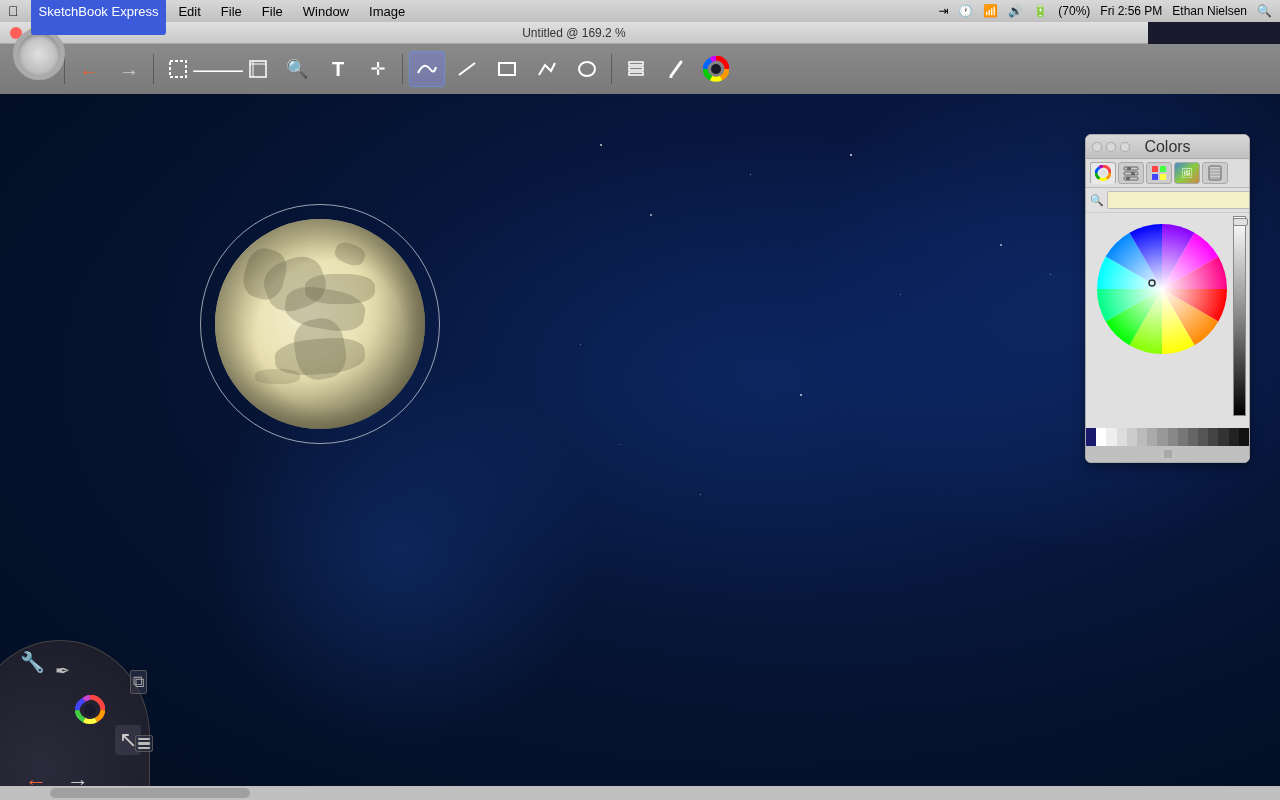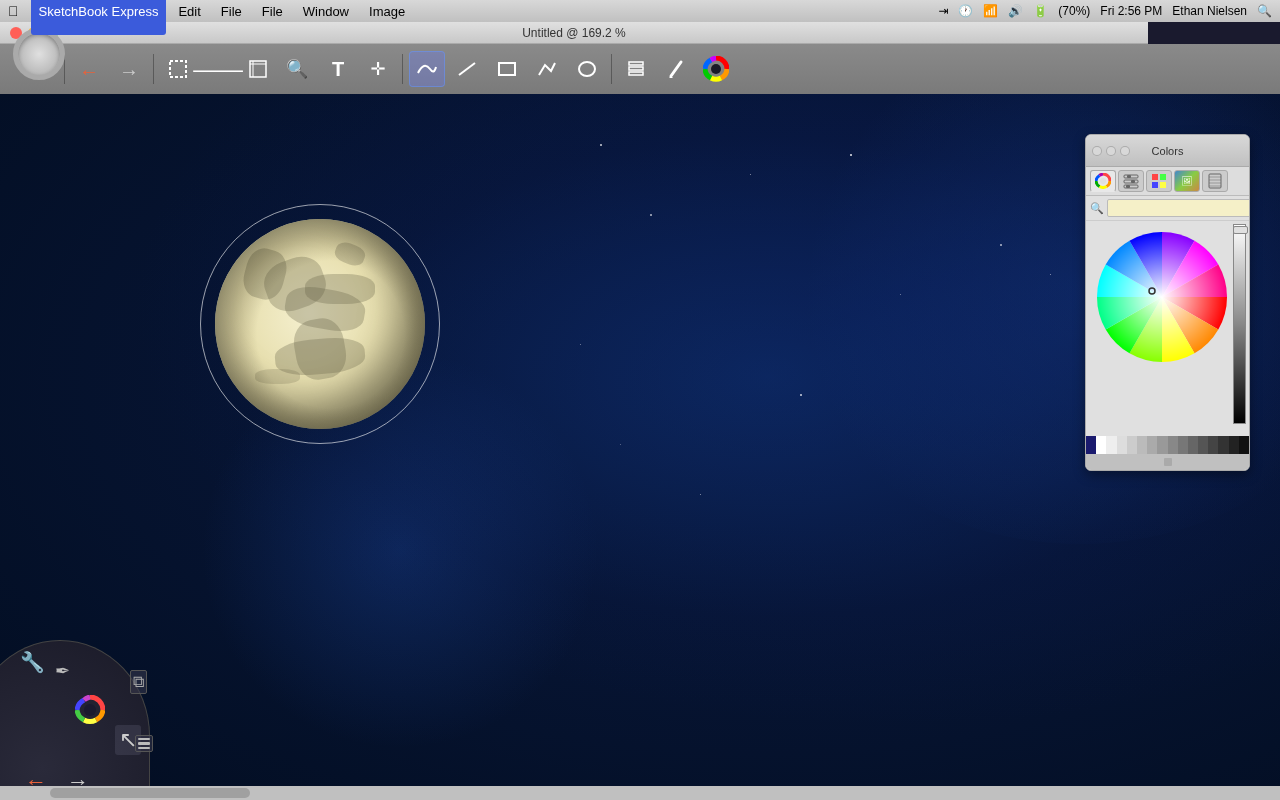--- a/index.html
+++ b/index.html
@@ -147,26 +147,26 @@
       top: 40px;
       right: 30px;
       width: 165px;
       background: #e8e8e8;
       border: 1px solid #aaa;
       border-radius: 6px;
       box-shadow: 0 4px 12px rgba(0,0,0,0.4);
       overflow: hidden;
     }
     .colors-titlebar {
-      height: 32px;
+      height: 24px;
       background: linear-gradient(to bottom, #d8d8d8, #c0c0c0);
       display: flex;
       align-items: center;
       justify-content: center;
-      font-size: 11px;
+      font-size: 16px;
       color: #333;
       font-weight: 500;
       position: relative;
       border-bottom: 1px solid #aaa;
     }
     .panel-tl {
       position: absolute;
       left: 6px;
       display: flex;
       gap: 4px;

